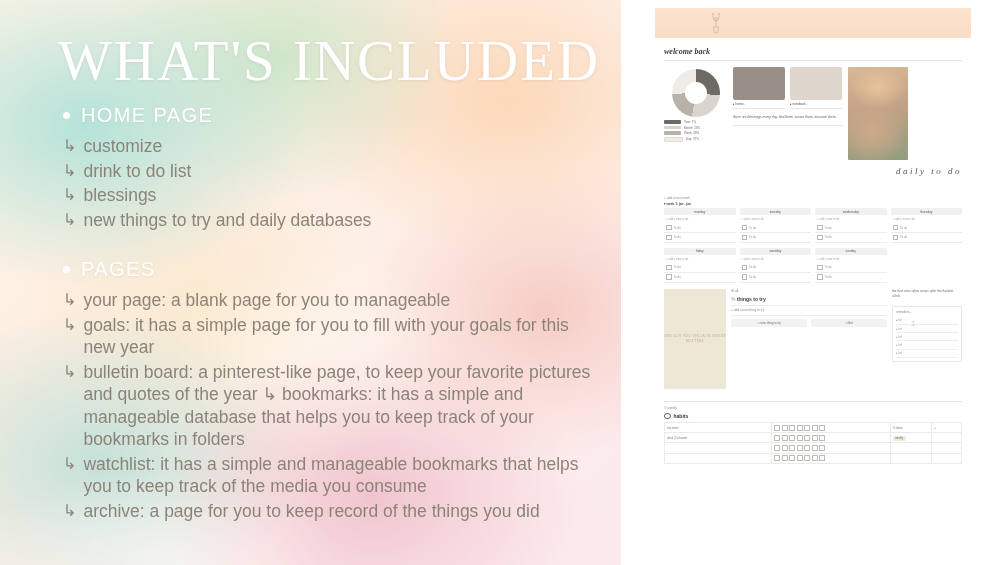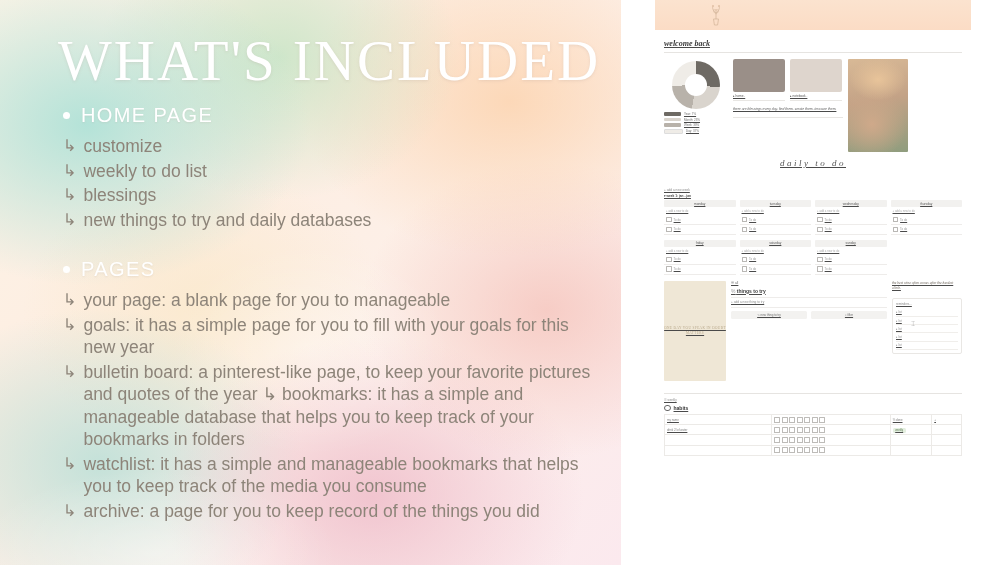--- a/index.html
+++ b/index.html
@@ -108,23 +108,22 @@
     left: 621px; top: 0;
     width: 384px; height: 565px;
     background: #ffffff;
     overflow: hidden;
     font-size: 4px;
     color: #4a4a4a;
   }
   .doc {
     position: absolute;
     left: 34px;
-    top: 0;
+    top: 8px;
     width: 316px;
-    text-decoration: underline;
   }
   .cover {
     position: relative;
     width: 316px;
     height: 30px;
     background: linear-gradient(180deg, #fbe3cf 0%, #fbdcc5 100%);
     overflow: hidden;
   }
   .cover-deco {
     position: absolute;
@@ -213,21 +212,21 @@
     width: 60px; height: 93px;
     flex: none;
     border-radius: 1px;
     background:
       radial-gradient(ellipse 40px 30px at 50% 22%, #e8c49a 0%, rgba(232,196,154,0) 70%),
       radial-gradient(ellipse 50px 50px at 40% 70%, #cfa98a 0%, rgba(207,169,138,0) 70%),
       linear-gradient(170deg, #d8b996 0%, #c3a286 45%, #8f9d7e 100%);
   }
 
   .script-title {
-    text-align: center;
+    text-align: right;
     font-family: "Liberation Serif", serif;
     font-style: italic;
     font-size: 9px;
     color: #555;
     letter-spacing: 2.5px;
     margin: 6px 0 20px 0;
   }
   .tiny-row {
     font-size: 3.2px;
     color: #8d8d8d;
@@ -397,21 +396,21 @@
         <span class="bullet"></span>
         <span>HOME PAGE</span>
       </div>
 
       <div class="item">
         <span class="arrow">↳</span>
         <span class="item-text">customize</span>
       </div>
       <div class="item">
         <span class="arrow">↳</span>
-        <span class="item-text">weekly to do list</span>
+        <span class="item-text">drink to do list</span>
       </div>
       <div class="item">
         <span class="arrow">↳</span>
         <span class="item-text">blessings</span>
       </div>
       <div class="item">
         <span class="arrow">↳</span>
         <span class="item-text">new things to try and daily databases</span>
       </div>
 

